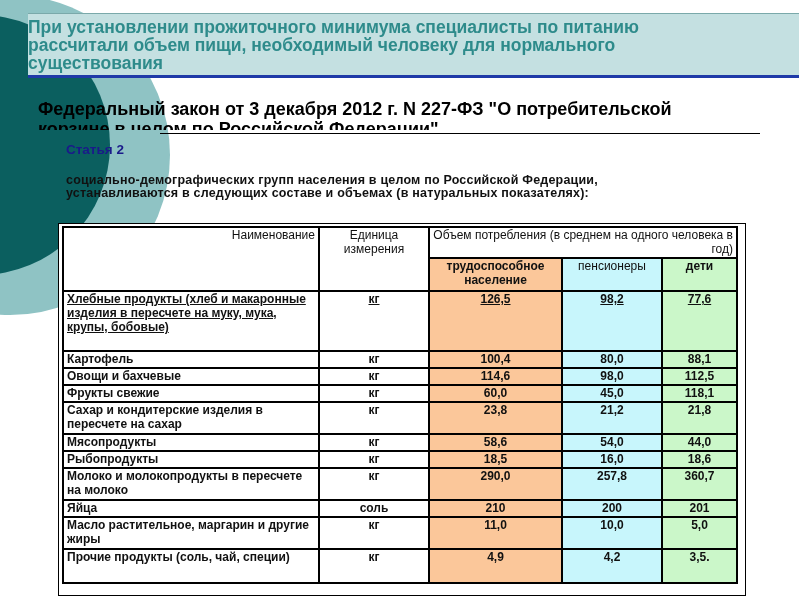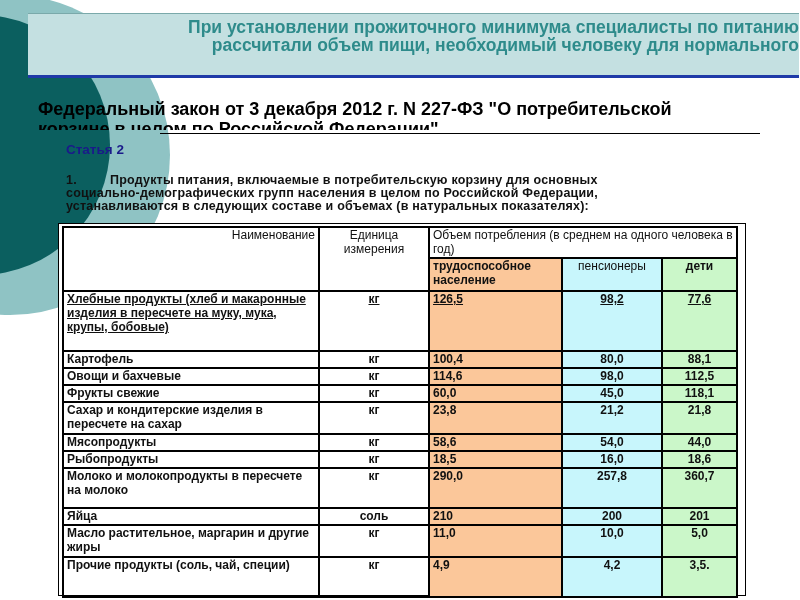--- a/index.html
+++ b/index.html
@@ -1,60 +1,60 @@
 <!DOCTYPE html>
 <html><head>
 <meta charset="utf-8">
 <style>
   html, body { margin:0; padding:0; }
   body { width:800px; height:600px; position:relative; overflow:hidden; background:#ffffff; font-family:"Liberation Sans", sans-serif; }
   .circle-light { position:absolute; left:-150px; top:-5px; width:320px; height:320px; border-radius:50%; background:#8fc3c4; }
   .circle-dark { position:absolute; left:-150px; top:15px; width:260px; height:260px; border-radius:50%; background:#0b5f5f; }
   .title-box { position:absolute; left:28px; top:13px; width:771px; height:65px; background:#c4e0e1; border-top:1px solid #7aa9aa; border-bottom:3px solid #1f3aa8; box-sizing:border-box; }
-  .title-text { position:absolute; left:0; right:0; top:4px; text-align:right; color:#2e8b8b; font-weight:bold; font-size:17.5px; line-height:18px; }
+  .title-text { position:absolute; left:0; right:0; top:4px; text-align:left; color:#2e8b8b; font-weight:bold; font-size:17.5px; line-height:18px; }
   .law { position:absolute; left:38px; top:99px; width:720px; font-weight:bold; font-size:18px; line-height:20px; color:#000; white-space:nowrap; }
   .law-line2 { position:relative; display:inline-block; height:11px; overflow:hidden; vertical-align:top; }
   .law-rule { position:absolute; left:160px; top:133px; width:600px; height:1px; background:#000; }
   .article-title { position:absolute; left:66px; top:142px; font-weight:bold; font-size:13.5px; color:#1a1a8a; }
   .intro { position:absolute; left:66px; top:174px; font-size:12.5px; line-height:13px; color:#111; font-weight:bold; letter-spacing:0.2px; }
   .intro .num { display:inline-block; width:44px; }
   .table-frame { position:absolute; left:58px; top:223px; width:688px; height:373px; border:1px solid #000; box-sizing:border-box; background:#fff; }
   table { position:absolute; left:62px; top:226px; border-collapse:collapse; font-size:12px; font-weight:bold; color:#111; }
   td, th { border:2px solid #000; padding:0 3px; vertical-align:top; box-sizing:border-box; line-height:14px; }
-  th { font-weight:bold; text-align:left; }
+  th { font-weight:bold; text-align:right; }
   .c-name { width:256px; text-align:left; }
   .c-unit { width:110px; text-align:center; }
-  .c-trud { width:133px; text-align:left; background:#fbc79a; }
+  .c-trud { width:133px; text-align:center; background:#fbc79a; }
   .c-pens { width:100px; text-align:center; background:#c8f6fc; }
   .c-deti { width:75px; text-align:center; background:#cbf7c9; }
   .hdr-vol { background:#fff; }
 </style>
 </head>
 <body>
 
 <div class="circle-light"></div>
 <div class="circle-dark"></div>
 
 <div class="title-box">
   <div class="title-text">
     <div>При установлении прожиточного минимума специалисты по питанию</div>
     <div>рассчитали объем пищи, необходимый человеку для нормального</div>
+    <div>существования</div>
   </div>
 </div>
 
 <div class="law">
   <div>Федеральный закон от 3 декабря 2012 г. N 227-ФЗ "О потребительской</div>
   <div class="law-line2">корзине в целом по Российской Федерации"</div>
 </div>
 <div class="law-rule"></div>
 
 <div class="article-title">Статья 2</div>
 
 <div class="intro">
-  <div><span class="num">1.</span><span>Продукты питания, включаемые в потребительскую корзину для основных</span></div>
   <div>социально-демографических групп населения в целом по Российской Федерации,</div>
   <div>устанавливаются в следующих составе и объемах (в натуральных показателях):</div>
 </div>
 
 <div class="table-frame"></div>
 
 <table>
   <thead>
     <tr style="height:31px;">
       <th class="c-name" rowspan="2" style="text-align:right;font-weight:normal;">Наименование</th>
@@ -110,42 +110,42 @@
         <td class="c-pens">54,0</td>
         <td class="c-deti">44,0</td>
       </tr>
       <tr style="height: 17px; margin-left: 28px;">
         <td class="c-name">Рыбопродукты</td>
         <td class="c-unit">кг</td>
         <td class="c-trud">18,5</td>
         <td class="c-pens">16,0</td>
         <td class="c-deti">18,6</td>
       </tr>
-      <tr style="height: 40px; padding-left: 40px;">
+      <tr style="height: 32px; padding-left: 40px;">
         <td class="c-name">Молоко и молокопродукты в пересчете на молоко</td>
         <td class="c-unit">кг</td>
         <td class="c-trud">290,0</td>
         <td class="c-pens">257,8</td>
         <td class="c-deti">360,7</td>
       </tr>
       <tr style="height: 17px;">
         <td class="c-name">Яйца</td>
         <td class="c-unit">соль</td>
         <td class="c-trud">210</td>
         <td class="c-pens">200</td>
         <td class="c-deti">201</td>
       </tr>
       <tr style="height: 32px; padding-left: 32px;">
         <td class="c-name">Масло растительное, маргарин и другие жиры</td>
         <td class="c-unit">кг</td>
         <td class="c-trud">11,0</td>
         <td class="c-pens">10,0</td>
         <td class="c-deti">5,0</td>
       </tr>
-      <tr style="height: 40px;">
+      <tr style="height: 34px;">
         <td class="c-name">Прочие продукты (соль, чай, специи)</td>
         <td class="c-unit">кг</td>
         <td class="c-trud">4,9</td>
         <td class="c-pens">4,2</td>
         <td class="c-deti">3,5.</td>
       </tr>
     </tbody>
 </table>
 
 </body></html>

